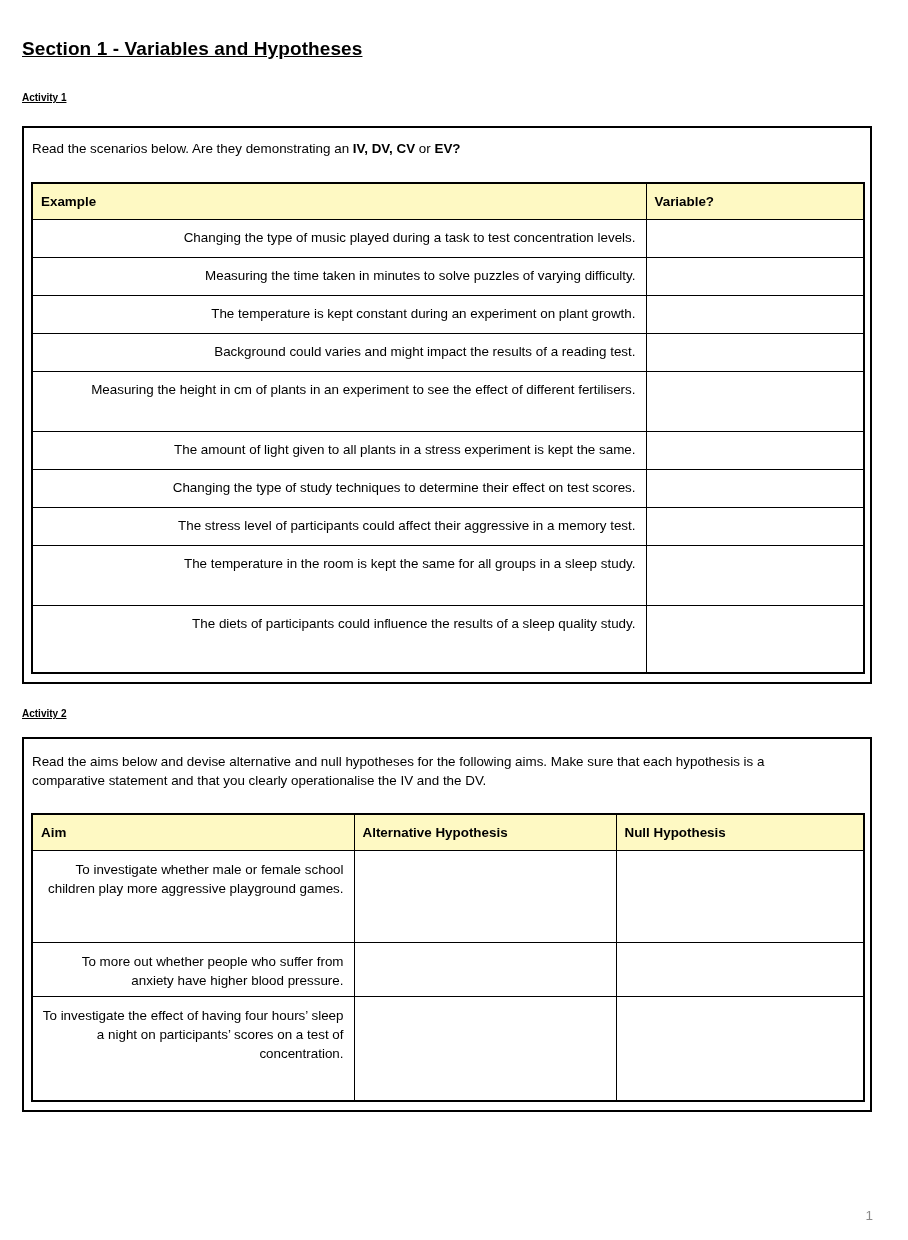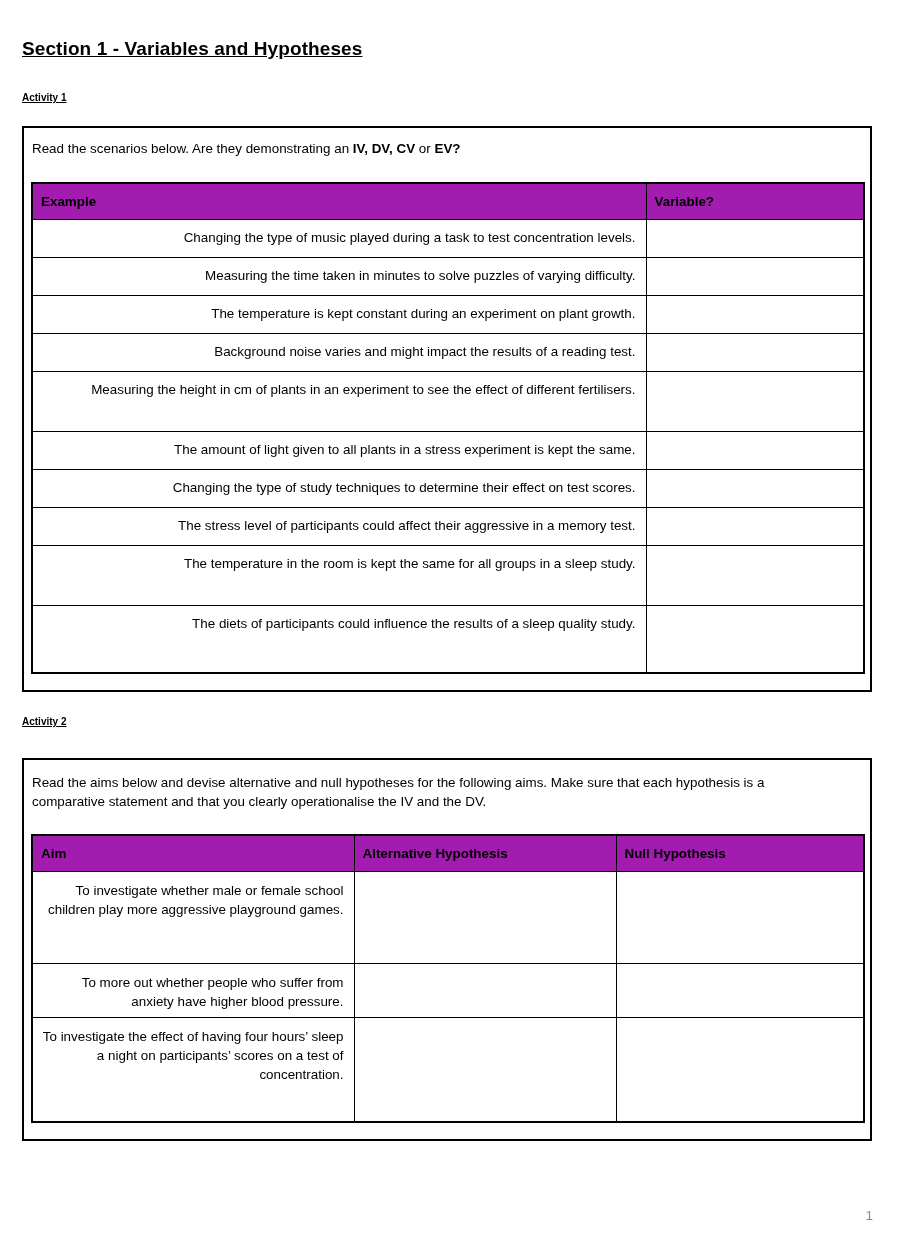--- a/index.html
+++ b/index.html
@@ -23,24 +23,24 @@
     font-size: 10px;
     font-weight: bold;
     text-decoration: underline;
   }
   h2.activity1-title { margin-top: 32px; }
   h2.activity2-title { margin-top: 24px; }
 
   .box {
     border: 2px solid #000;
     width: 850px;
-    padding: 6px 8px 16px 7px;
+    padding: 6px 8px 8px 7px;
   }
   .box1 { margin-top: 23px; }
-  .box2 { margin-top: 31px; }
+  .box2 { margin-top: 18px; }
 
   .intro {
     font-size: 13.4px;
     line-height: 1.25;
     margin: 7px 0 24px 1px;
   }
   .intro2 { max-width: 800px; line-height: 1.45; margin-bottom: 22px; }
 
   table {
     border-collapse: collapse;
@@ -48,21 +48,21 @@
     width: 832px;
     border: 2px solid #000;
   }
   th, td {
     border: 1.5px solid #000;
     font-size: 13.4px;
     text-align: left;
     vertical-align: top;
   }
   th {
-    background: #a21caf;
+    background: #fef9c3;
     font-weight: bold;
     height: 37px;
     vertical-align: middle;
     padding: 0 8px;
   }
   td { padding: 9px 10px 6px 8px; line-height: 1.3; text-align: right; }
 
   
   .t1 col.c-example { width: 614px; }
   .t1 col.c-variable { width: 218px; }
@@ -118,21 +118,21 @@
           </tr>
           <tr>
             <td>Measuring the time taken in minutes to solve puzzles of varying difficulty.</td>
             <td></td>
           </tr>
           <tr>
             <td>The temperature is kept constant during an experiment on plant growth.</td>
             <td></td>
           </tr>
           <tr>
-            <td>Background noise varies and might impact the results of a reading test.</td>
+            <td>Background could varies and might impact the results of a reading test.</td>
             <td></td>
           </tr>
           <tr>
             <td>Measuring the height in cm of plants in an experiment to see the effect of different fertilisers.</td>
             <td></td>
           </tr>
           <tr>
             <td>The amount of light given to all plants in a stress experiment is kept the same.</td>
             <td></td>
           </tr>

